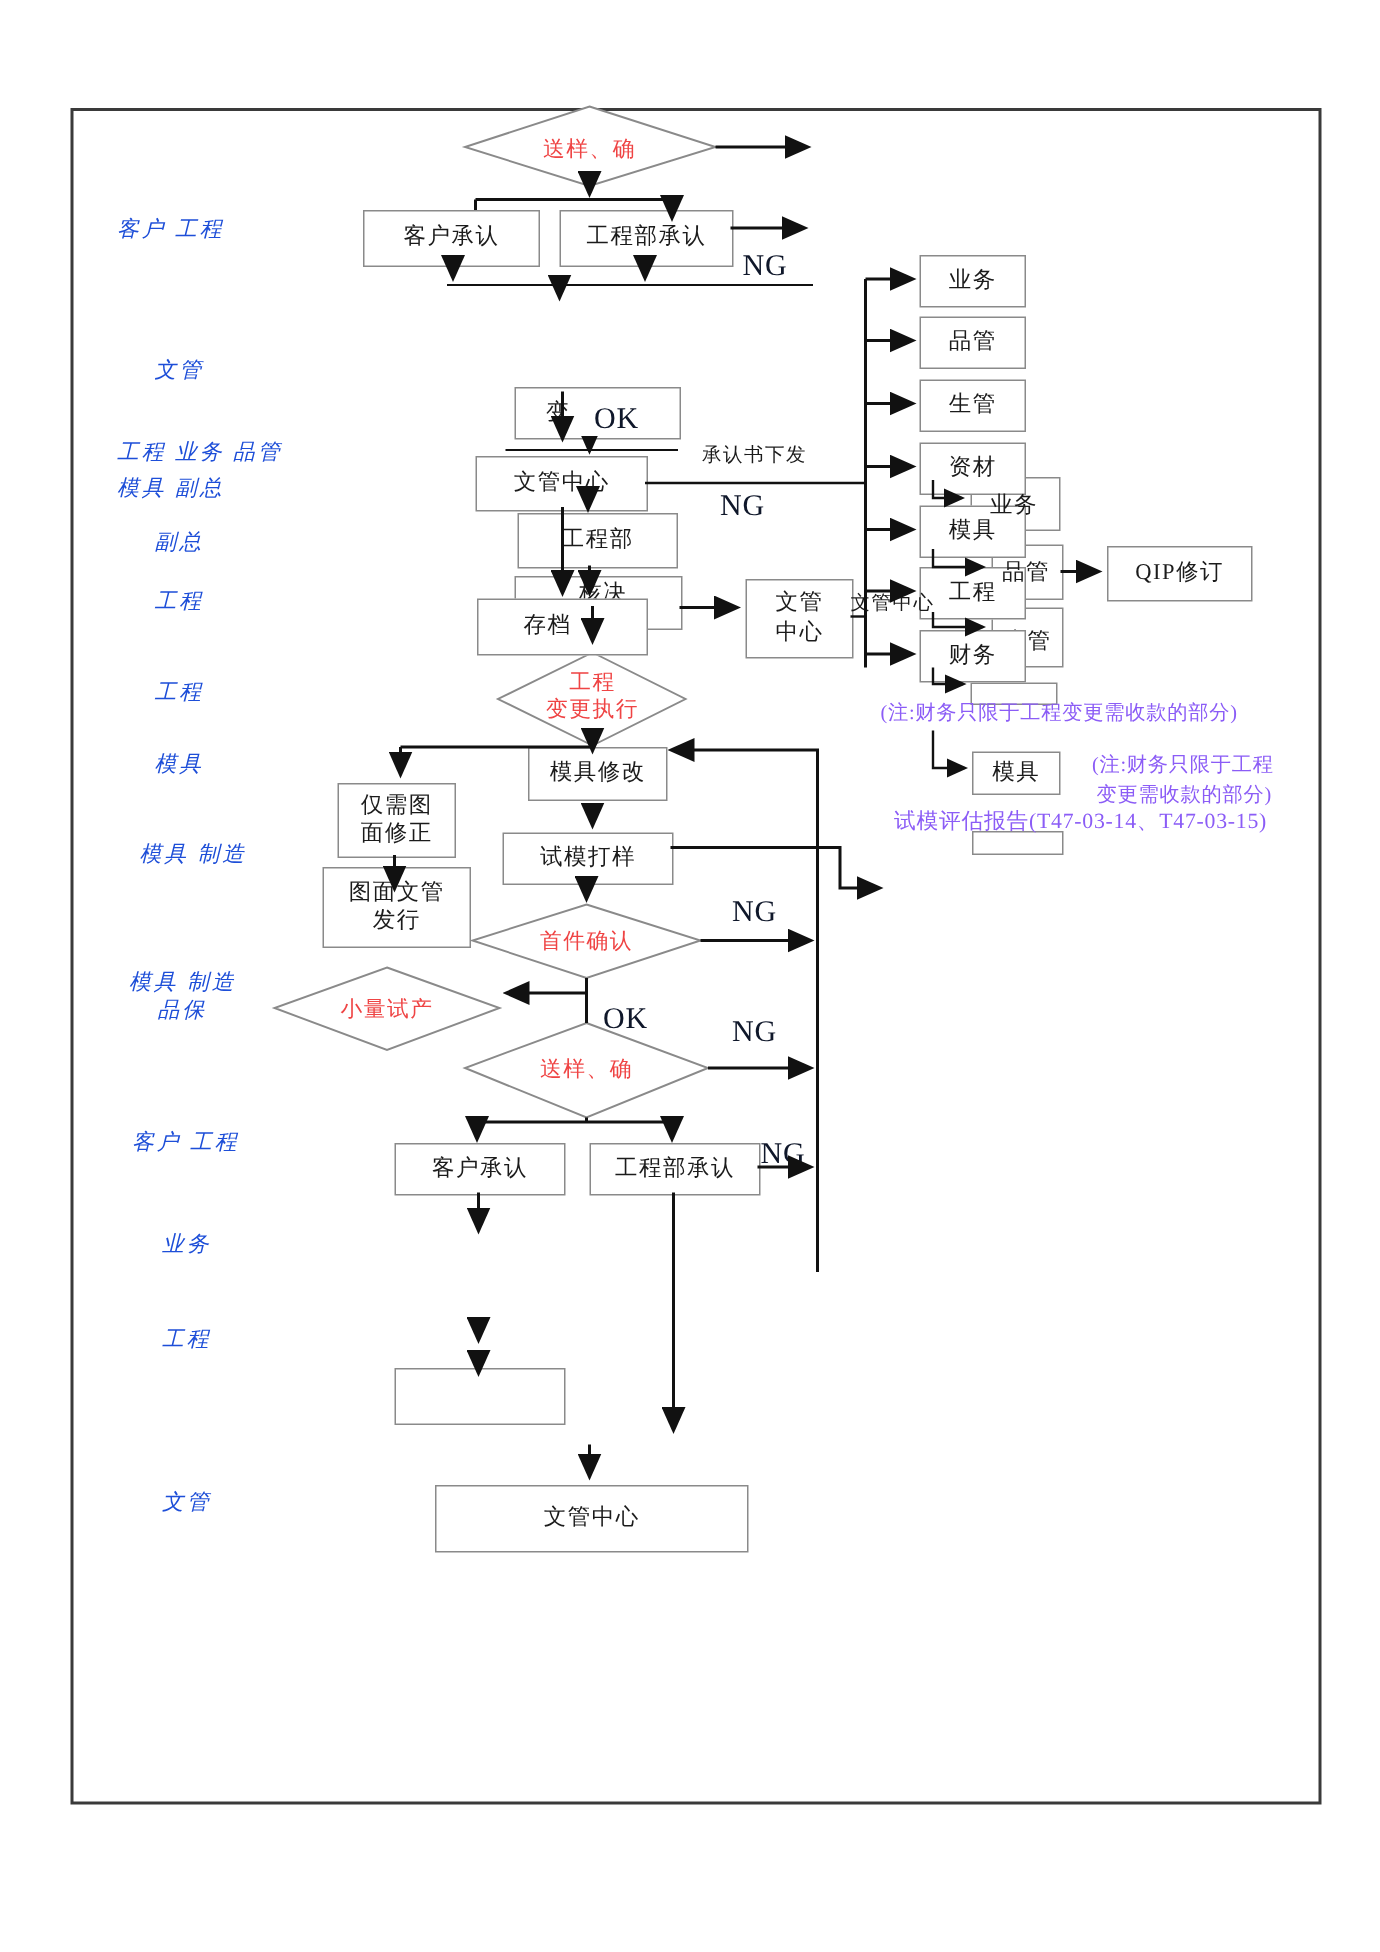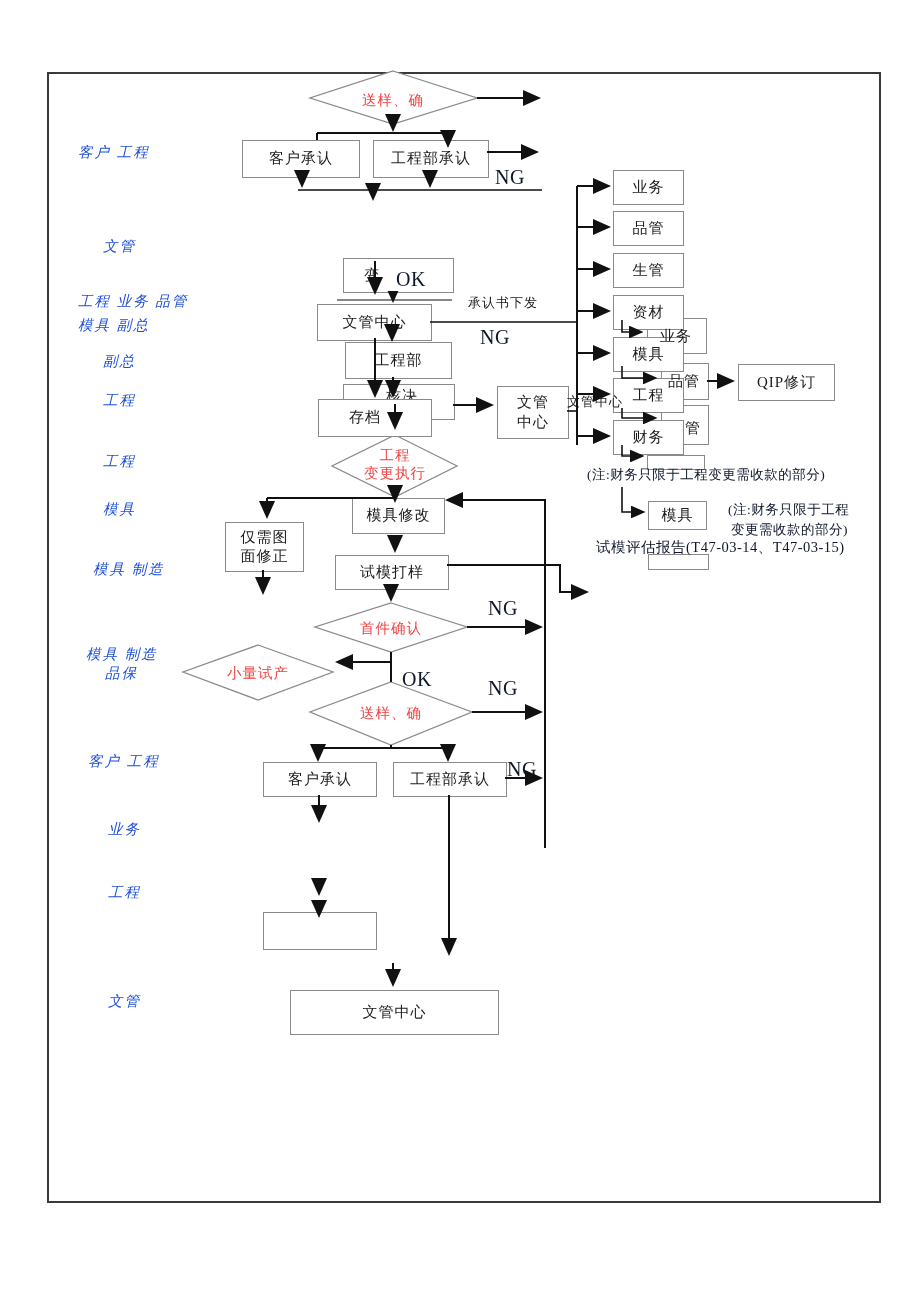--- a/index.html
+++ b/index.html
@@ -7,21 +7,21 @@
          font-family:"Liberation Serif","DejaVu Serif",serif;}
   #pageborder{position:absolute;left:47px;top:72px;width:830px;height:1127px;
               border:2px solid #3a3a3a;background:#fff;z-index:0;}
   .bx{position:absolute;border:1px solid #8a8a8a;background:#fff;display:flex;
       flex-direction:column;align-items:center;justify-content:center;
       font-size:15px;color:#1b1b1b;z-index:2;letter-spacing:1px;line-height:1.3;text-align:center;}
   .gx{z-index:1;}
   .rl{position:absolute;font-size:14.5px;color:#1d4ed8;letter-spacing:2px;z-index:2;white-space:pre;font-style:italic;}
   .fl{position:absolute;font-size:20px;color:#0f172a;z-index:6;letter-spacing:.5px;}
   .cn{position:absolute;font-size:13px;color:#1b1b1b;z-index:6;letter-spacing:1px;}
-  .nt{position:absolute;font-size:13.5px;color:#0f172a;z-index:6;letter-spacing:.5px;}
+  .nt{position:absolute;font-size:13.5px;color:#8b5cf6;z-index:6;letter-spacing:.5px;}
   .dt{position:absolute;font-size:14.5px;color:#ef4444;z-index:6;letter-spacing:1px;
       text-align:center;line-height:1.25;}
   .gt{position:absolute;font-size:15px;color:#1b1b1b;letter-spacing:1px;text-align:center;}
   svg{position:absolute;left:0;top:0;pointer-events:none;}
   #shapes{z-index:1;}
   #lines{z-index:10;}
 </style>
 </head>
 <body>
 
@@ -136,20 +136,24 @@
   <div class="bx gx" style="left:648px;top:554px;width:59px;height:14px"></div>
 
 
   <div class="bx" style="left:352px;top:498px;width:91px;height:34px">
       <span>模具修改</span>
     </div>
   <div class="bx" style="left:225px;top:522px;width:77px;height:48px">
     <div>仅需图</div>
     <div>面修正</div>
   </div>
+  <div class="bx" style="left:215px;top:578px;width:97px;height:52px">
+    <div>图面文管</div>
+    <div>发行</div>
+  </div>
   <div class="bx" style="left:335px;top:555px;width:112px;height:33px">
       <span>试模打样</span>
     </div>
 
   <div class="bx" style="left:263px;top:762px;width:112px;height:33px">
       <span>客户承认</span>
     </div>
   <div class="bx" style="left:393px;top:762px;width:112px;height:33px">
       <span>工程部承认</span>
     </div>

